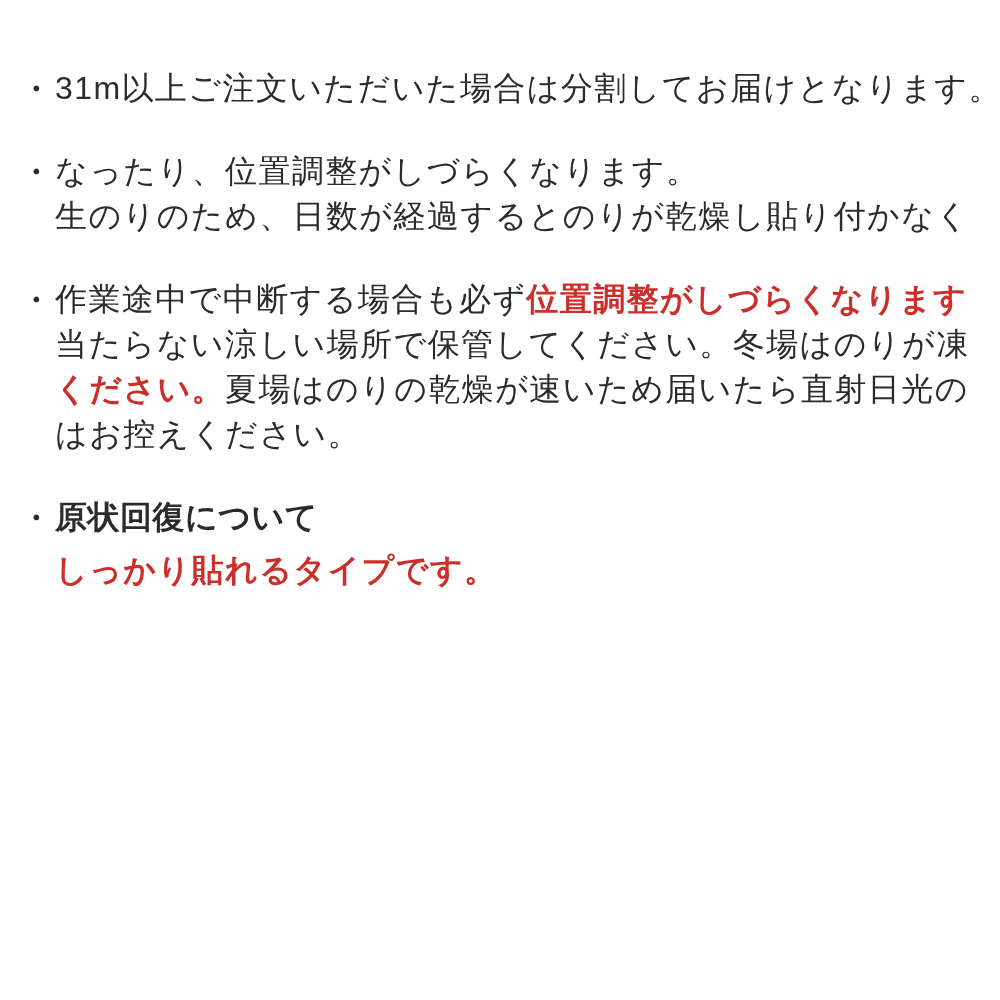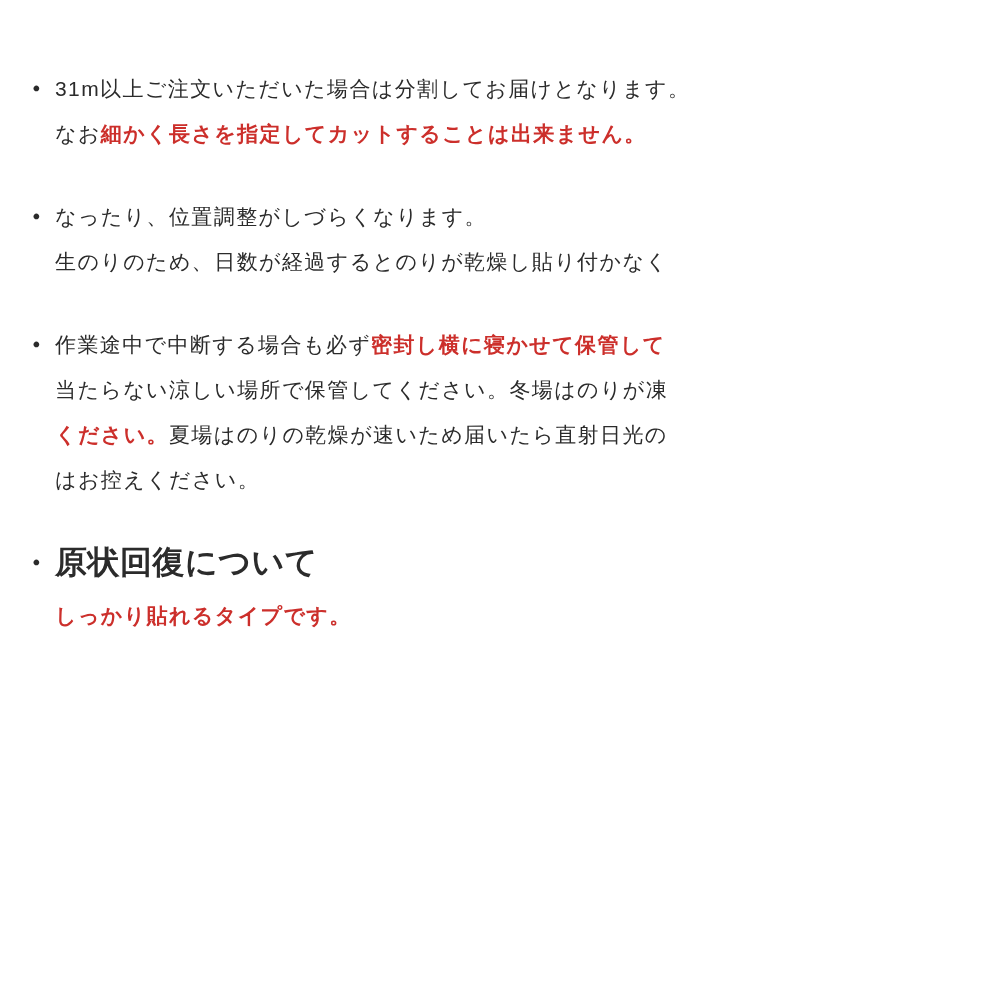--- a/index.html
+++ b/index.html
@@ -31,62 +31,59 @@
     white-space:nowrap;
   }
   .bullet{
     position:absolute;
     left:-34px;top:0;
     font-weight:700;
     font-size:30px;
   }
   .line{
     line-height:45px;
-    font-size:21px;
+    font-size:32px;
     letter-spacing:1.4px;
     white-space:nowrap;
   }
   .seg{color:var(--text);}
   .seg.red{color:var(--red);font-weight:700;}
 </style>
 </head>
 <body>
 
 <div class="doc">
 
   <section class="section">
     <div class="heading">
       <span class="bullet">・</span>
     </div>
     <div class="line">
       <span class="seg">31m以上ご注文いただいた場合は分割してお届けとなります。</span>
-    </div>
-    <div class="line">
-      <span class="seg">なお</span><span class="seg red">細かく長さを指定してカットすることは出来ません。</span>
     </div>
   </section>
 
   <section class="section">
     <div class="heading">
       <span class="bullet">・</span>
     </div>
     <div class="line">
       <span class="seg">なったり、位置調整がしづらくなります。</span>
     </div>
     <div class="line">
       <span class="seg">生のりのため、日数が経過するとのりが乾燥し貼り付かなく</span>
     </div>
   </section>
 
   <section class="section">
     <div class="heading">
       <span class="bullet">・</span>
     </div>
     <div class="line">
-      <span class="seg">作業途中で中断する場合も必ず</span><span class="seg red">密封し横に寝かせて保管して</span>
+      <span class="seg">作業途中で中断する場合も必ず</span><span class="seg red">位置調整がしづらくなります</span>
     </div>
     <div class="line">
       <span class="seg">当たらない涼しい場所で保管してください。冬場はのりが凍</span>
     </div>
     <div class="line">
       <span class="seg red">ください。</span><span class="seg">夏場はのりの乾燥が速いため届いたら直射日光の</span>
     </div>
     <div class="line">
       <span class="seg">はお控えください。</span>
     </div>

